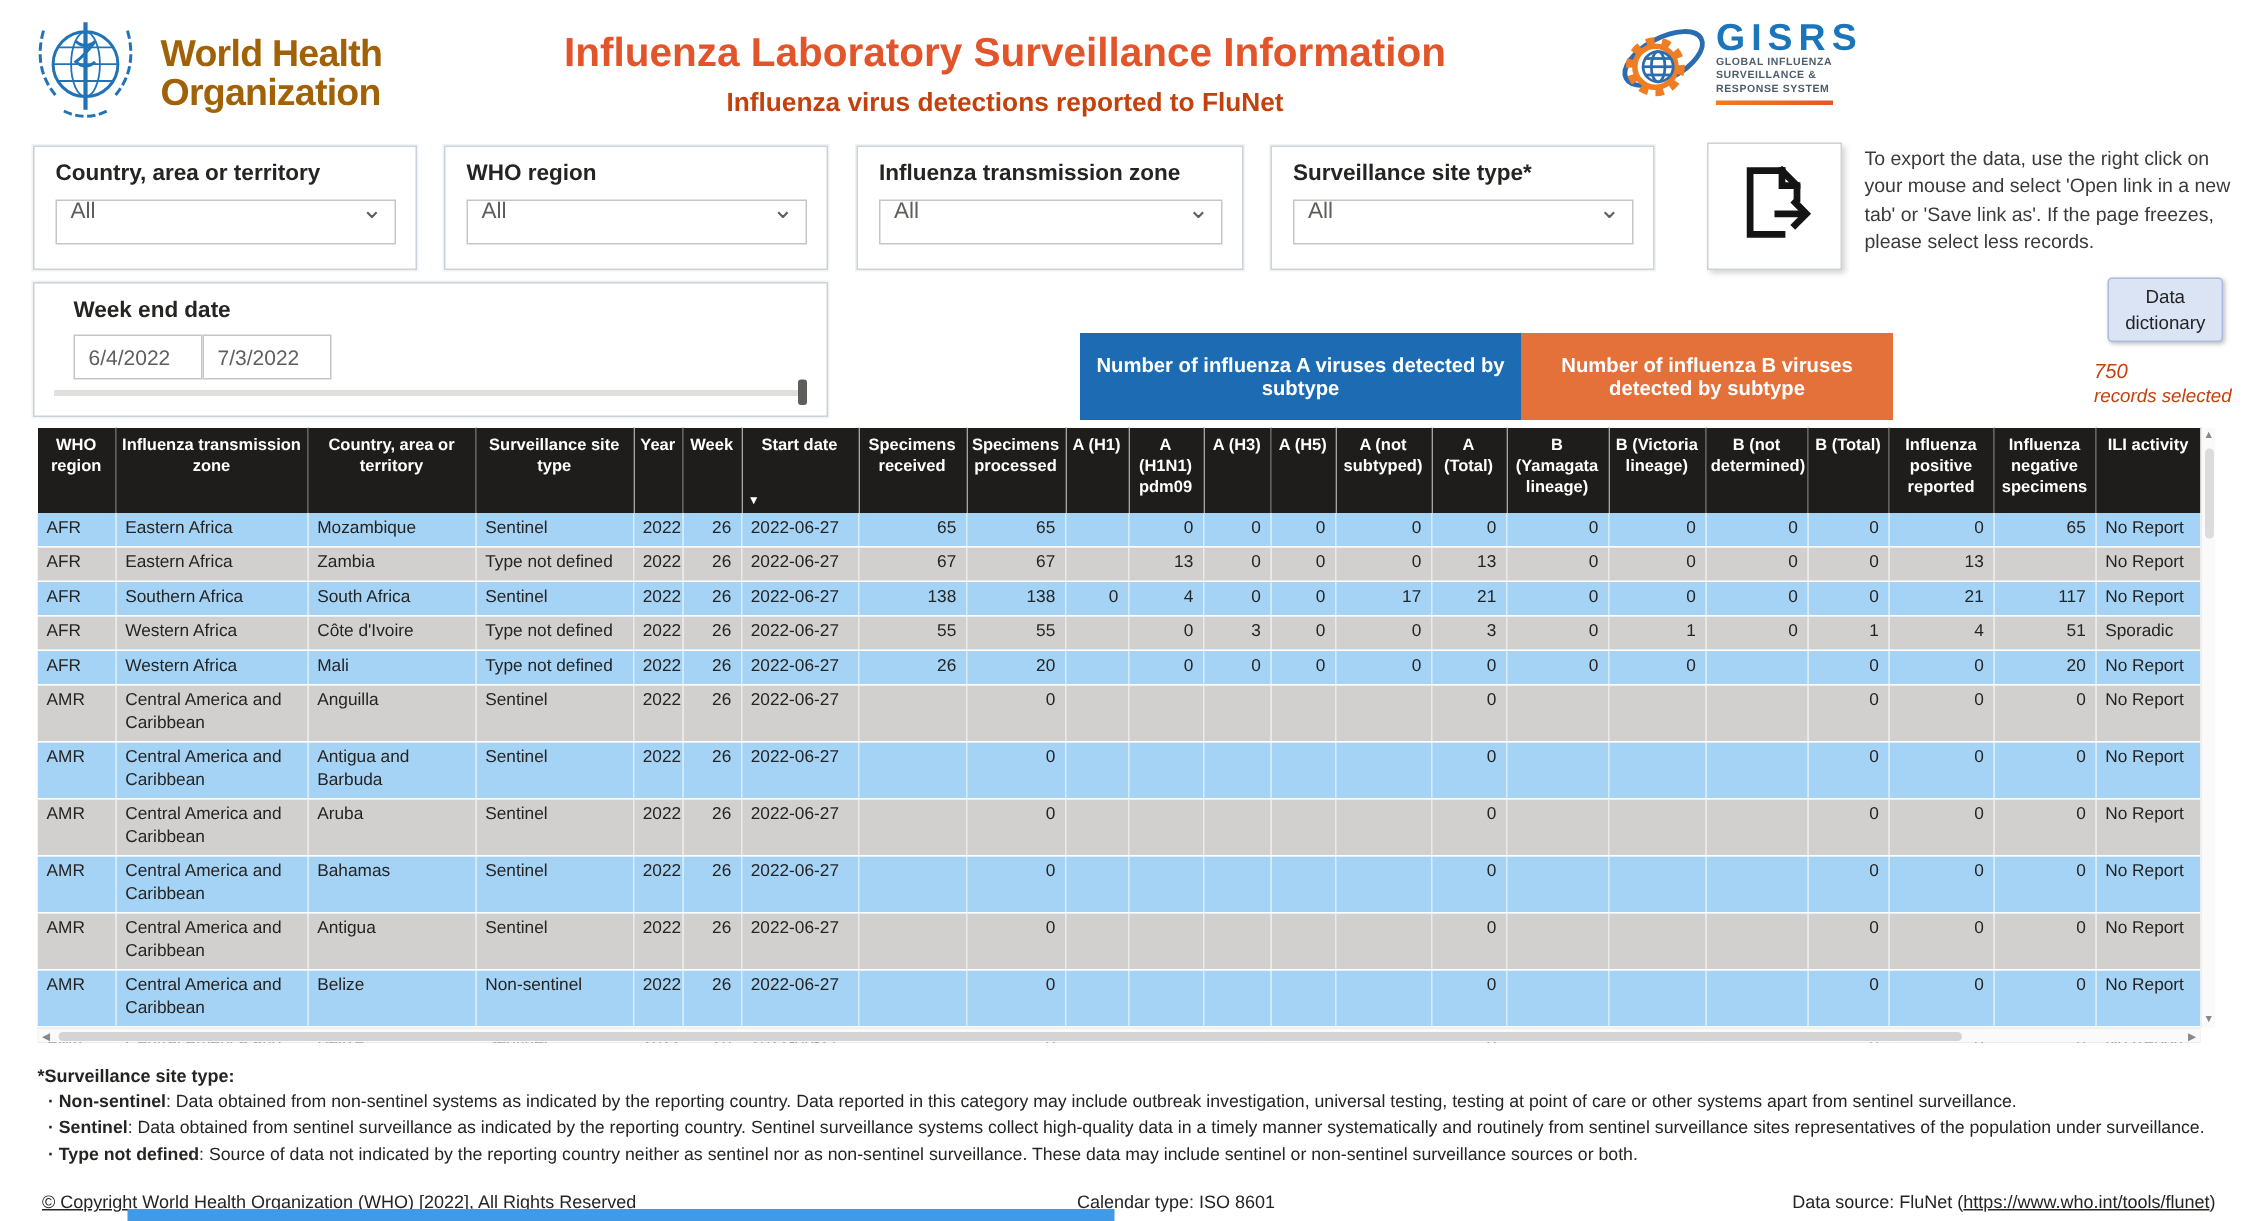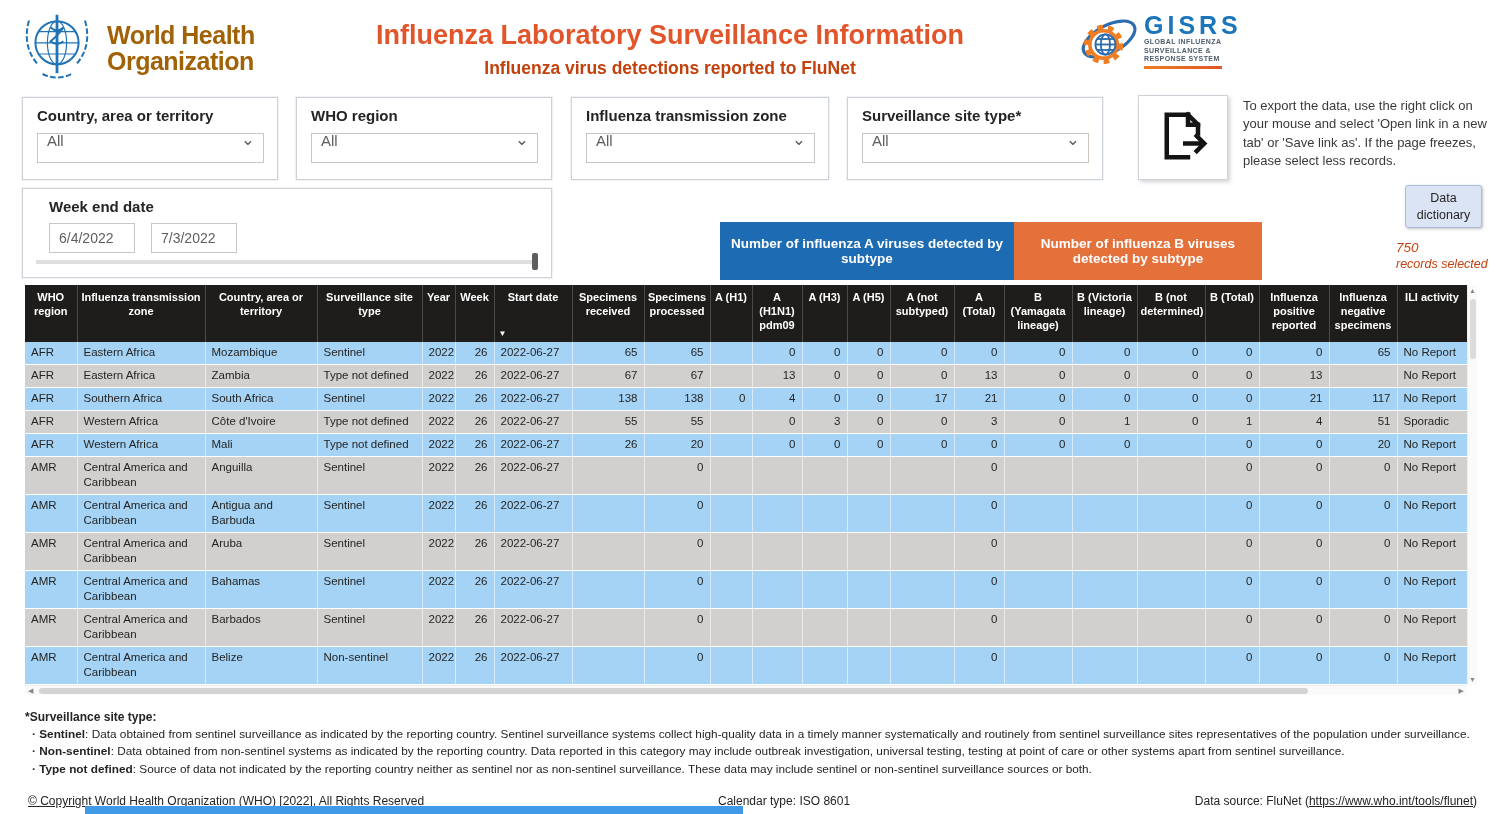--- a/index.html
+++ b/index.html
@@ -31,21 +31,21 @@
   .card-label { font-size:15px; font-weight:bold; color:#252423; }
   .dropdown { margin-top:9px; height:30px; border:1px solid #c8c6c4; display:flex; align-items:center; justify-content:space-between; padding:0 8px 16px 9px; color:#605e5c; font-size:15px; background:#fff; cursor:pointer; }
   .chevron { color:#605e5c; font-size:17px; line-height:0.6; }
 
   
   .export-card { left:1138px; top:95px; width:90px; height:85px; display:flex; align-items:center; justify-content:center; box-shadow:2px 2px 4px rgba(0,0,0,.18); cursor:pointer; }
   .export-note { position:absolute; left:1243px; top:97px; width:258px; font-size:13px; color:#3b3a39; line-height:1.42; }
 
   
   .week-card { left:22px; top:188px; width:530px; height:90px; padding:9px 13px 0 26px; }
-  .date-inputs { display:flex; gap:16px; margin-top:8px; }
+  .date-inputs { display:flex; margin-top:8px; }
   .date-input { width:86px; height:30px; border:1px solid #c8c6c4; color:#605e5c; font-size:14px; padding:0 0 0 9px; font-family:"Liberation Sans",sans-serif; background:#fff; }
   .slider { position:absolute; left:13px; right:13px; bottom:13px; height:4px; background:#e1dfdd; }
   .slider-handle { position:absolute; right:0; top:-7px; width:6px; height:17px; background:#605e5c; border-radius:2px; cursor:ew-resize; }
 
   
   .dict-btn { position:absolute; left:1405px; top:185px; width:77px; height:43px; background:#dbe4f5; border:1px solid #aebbdf; border-radius:3px; box-shadow:1px 1px 3px rgba(0,0,0,.25); font-size:12.5px; color:#252423; display:flex; align-items:center; justify-content:center; text-align:center; line-height:1.3; cursor:pointer; }
   .records { position:absolute; left:1396px; top:240px; width:100px; font-style:italic; color:#c2410c; }
   .records-count { font-size:13.5px; }
   .records-label { font-size:12.5px; margin-top:2px; }
 
@@ -478,21 +478,21 @@
             <td class="num"></td>
             <td class="num"></td>
             <td class="num">0</td>
             <td class="num">0</td>
             <td class="num">0</td>
             <td class="txt">No Report</td>
           </tr>
           <tr>
             <td class="txt">AMR</td>
             <td class="txt">Central America and Caribbean</td>
-            <td class="txt">Barbados</td>
+            <td class="txt">Antigua</td>
             <td class="txt">Sentinel</td>
             <td class="num">2022</td>
             <td class="num">26</td>
             <td class="txt">2022-06-27</td>
             <td class="num"></td>
             <td class="num">0</td>
             <td class="num"></td>
             <td class="num"></td>
             <td class="num"></td>
             <td class="num"></td>
@@ -564,22 +564,22 @@
     <div class="hscroll">
       <div class="lt">◀</div>
       <div class="hthumb"></div>
       <div class="rt">▶</div>
     </div>
   </div>
 
   <div class="footnotes">
     <div class="fn-title">*Surveillance site type:</div>
     <div id="footnote-list">
+        <div class="fn-item"><b>· Non-sentinel</b>: Data obtained from non-sentinel systems as indicated by the reporting country. Data reported in this category may include outbreak investigation, universal testing, testing at point of care or other systems apart from sentinel surveillance.</div>
         <div class="fn-item"><b>· Sentinel</b>: Data obtained from sentinel surveillance as indicated by the reporting country. Sentinel surveillance systems collect high-quality data in a timely manner systematically and routinely from sentinel surveillance sites representatives of the population under surveillance.</div>
-        <div class="fn-item"><b>· Non-sentinel</b>: Data obtained from non-sentinel systems as indicated by the reporting country. Data reported in this category may include outbreak investigation, universal testing, testing at point of care or other systems apart from sentinel surveillance.</div>
         <div class="fn-item"><b>· Type not defined</b>: Source of data not indicated by the reporting country neither as sentinel nor as non-sentinel surveillance. These data may include sentinel or non-sentinel surveillance sources or both.</div>
       </div>
   </div>
 
   <div class="footer-copy">© Copyright World Health Organization (WHO) [2022], All Rights Reserved</div>
   <div class="footer-cal">Calendar type: ISO 8601</div>
   <div class="footer-src">
     <span>Data source: FluNet (</span><span class="url">https://www.who.int/tools/flunet</span><span>)</span>
   </div>
   <div class="bottom-strip"></div>

